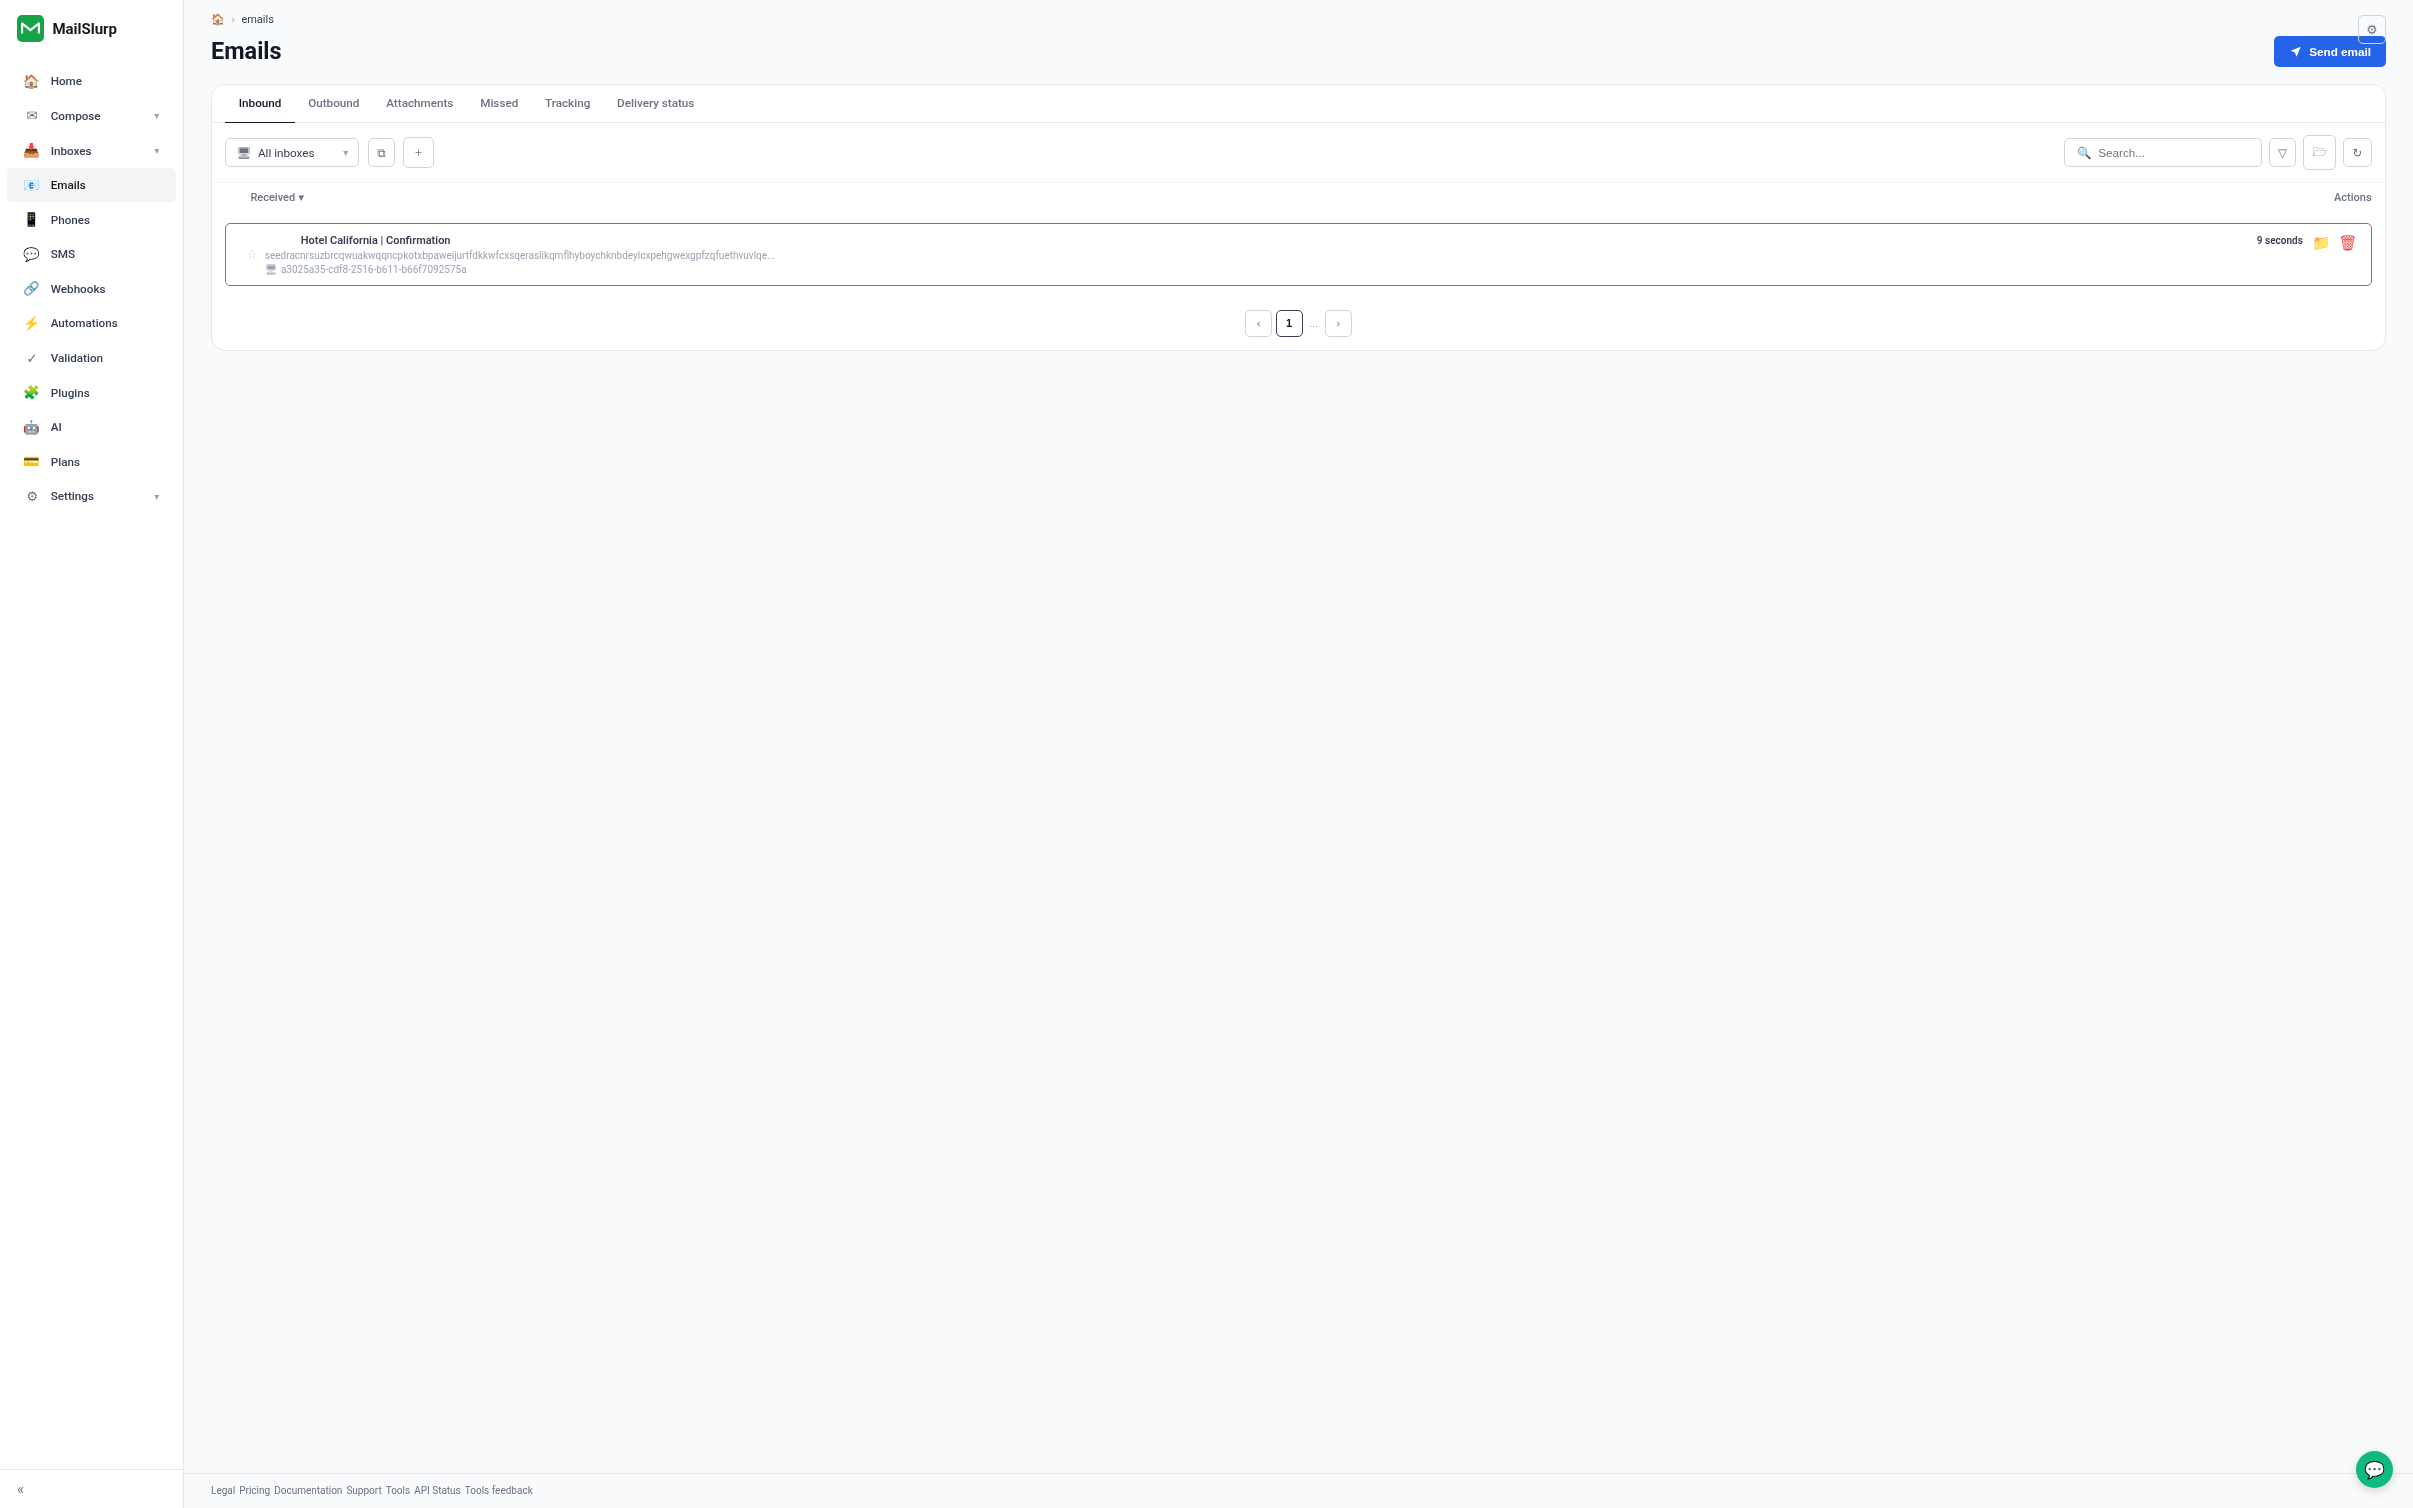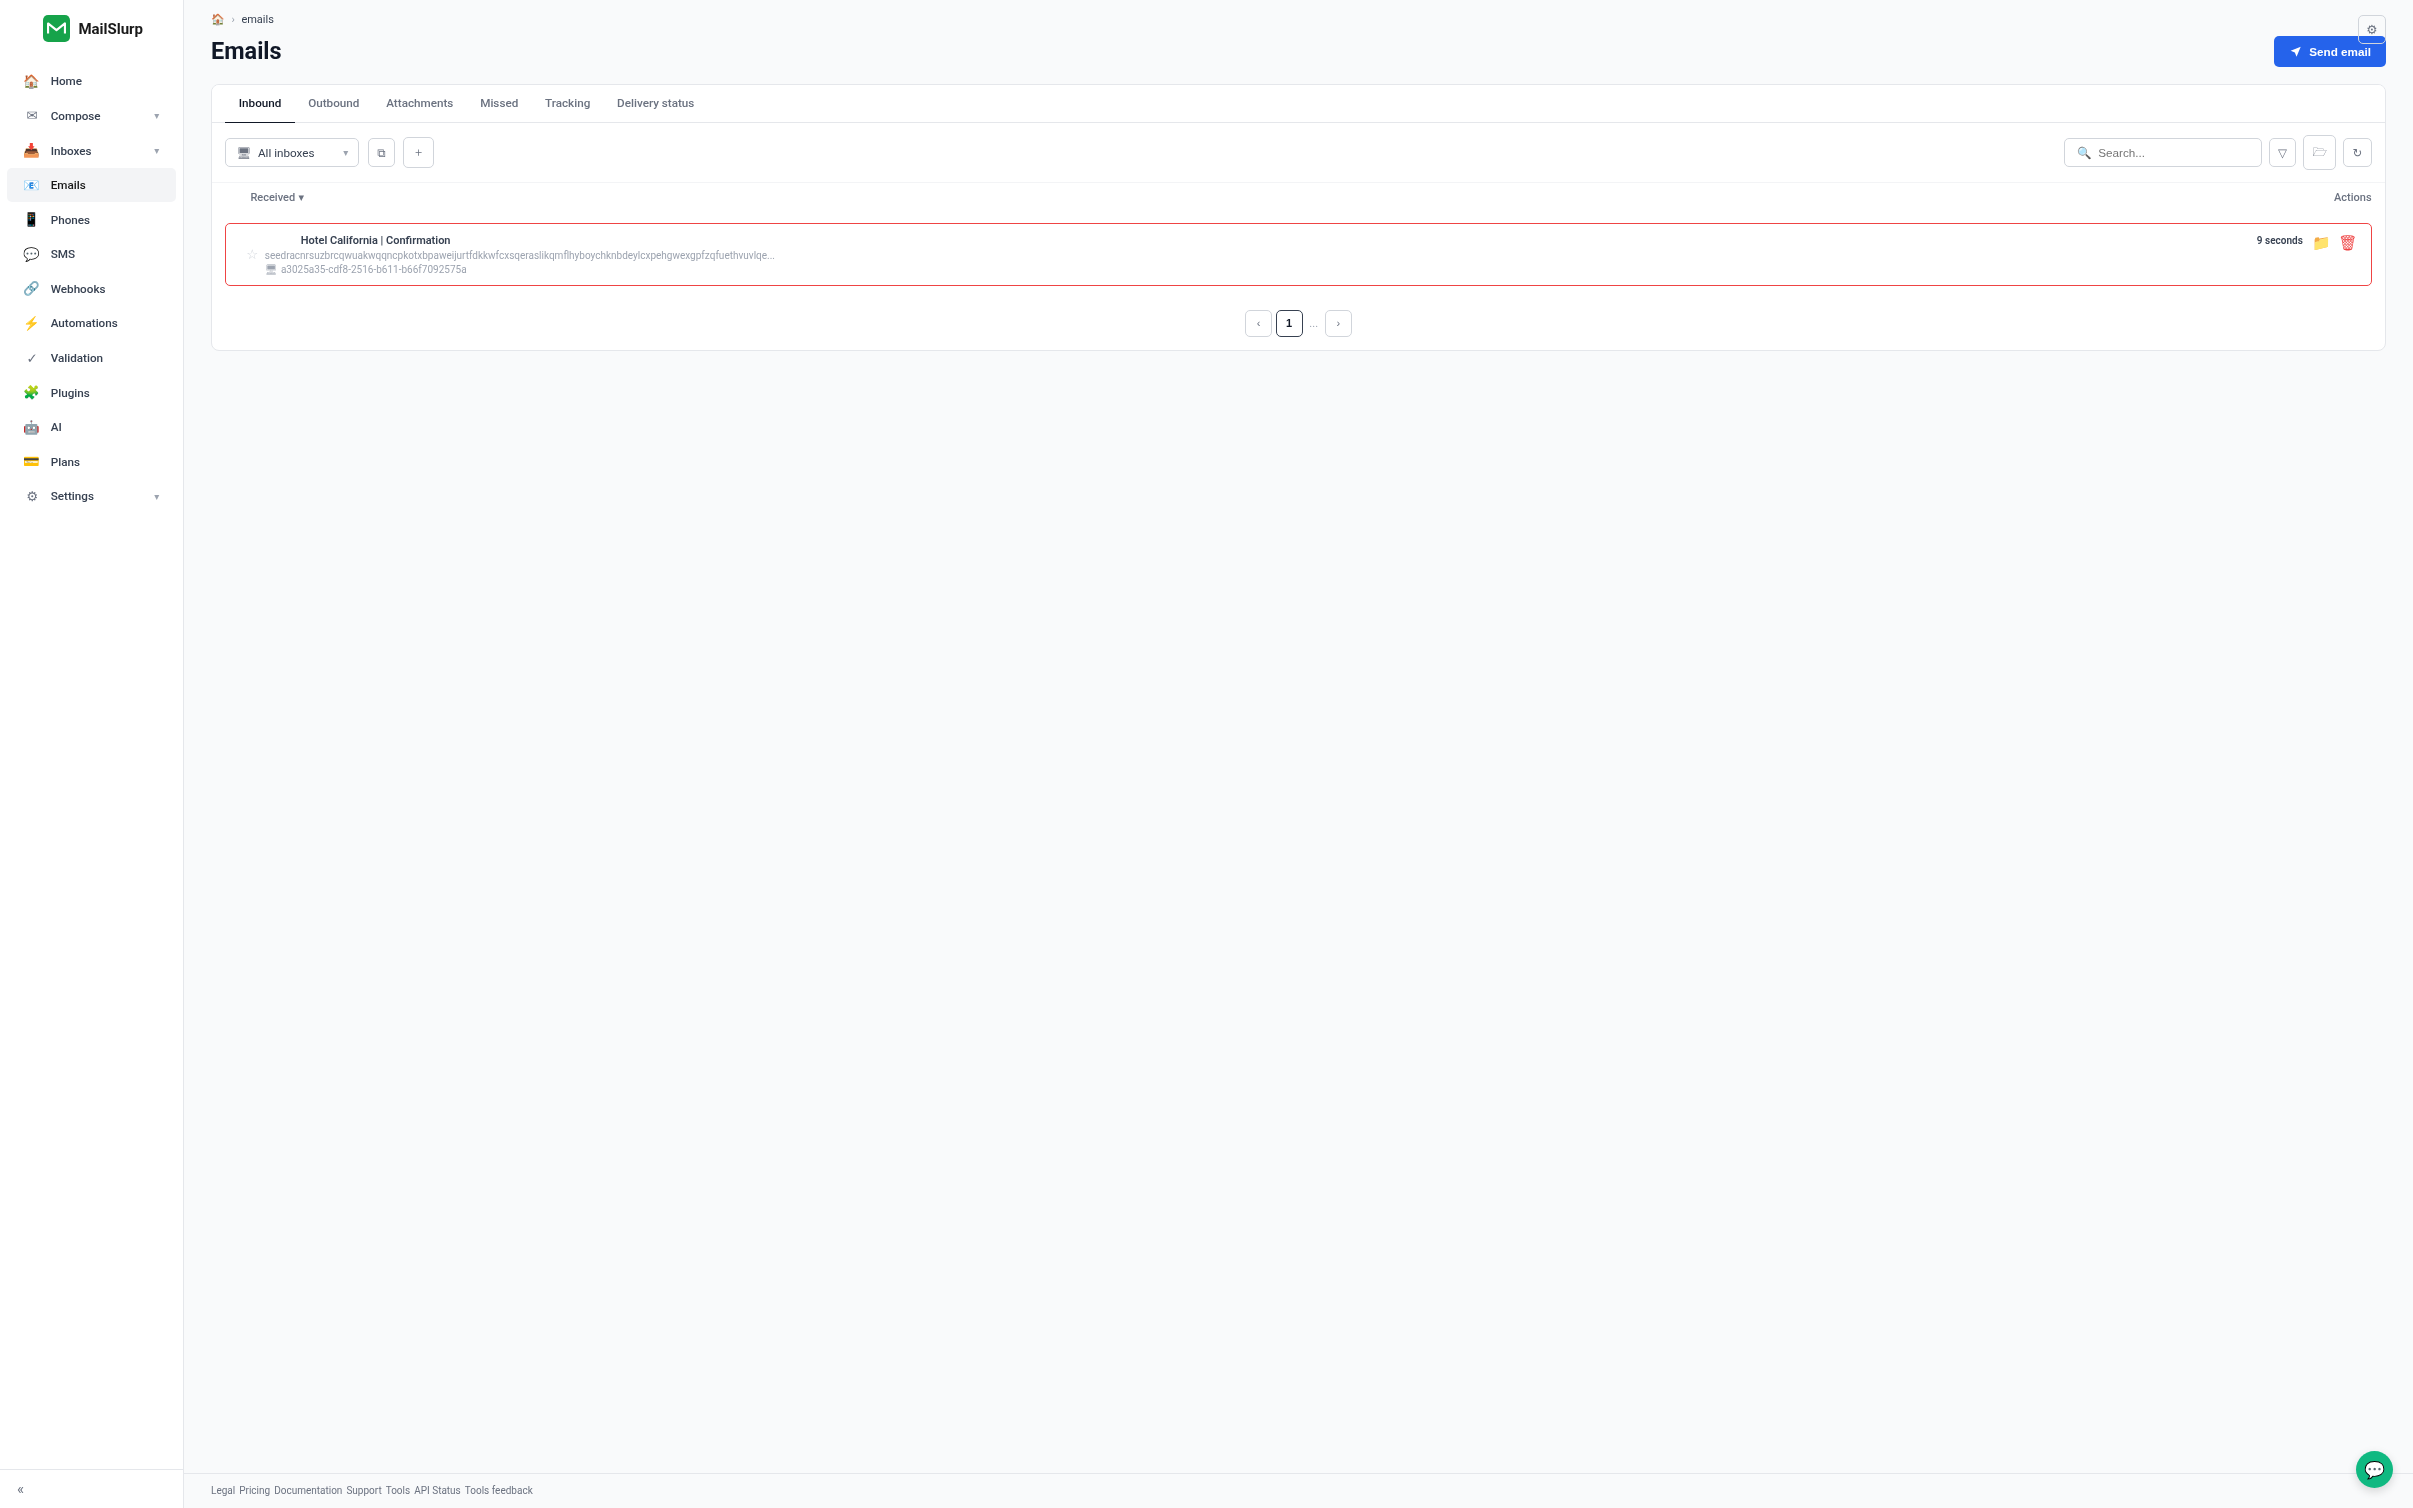--- a/index.html
+++ b/index.html
@@ -2,21 +2,21 @@
 <html style="font-size:13.4px"><head>
   <meta charset="utf-8">
   <style>
     * { box-sizing: border-box; margin: 0; padding: 0; }
     body { font-family: -apple-system, BlinkMacSystemFont, 'Segoe UI', Roboto, sans-serif; background: #fff; color: #1a1a1a; font-size: 11.7px; }
     
     .app-layout { display: flex; height: 100vh; overflow: hidden; }
     
     
     .sidebar { width: 184px; min-width: 184px; background: #fff; border-right: 0.8px solid #e5e7eb; display: flex; flex-direction: column; overflow-y: auto; }
-    .sidebar-logo { display: flex; align-items: center; gap: 8.4px; padding: 15px 17px; margin-left: 26px; }
+    .sidebar-logo { display: flex; align-items: center; gap: 8.4px; padding: 15px 17px; }
     .logo-icon { width: 27px; height: 27px; }
     .logo-text { font-size: 15px; font-weight: 700; color: #1a1a1a; }
     .sidebar-nav { flex: 1; padding: 6.7px 0; }
     .nav-item { display: flex; align-items: center; gap: 10px; padding: 8.4px 17px; cursor: pointer; color: #374151; font-size: 11.7px; font-weight: 500; border-radius: 5px; margin: 0.8px 6.7px; transition: background 0.15s; }
     .nav-item.active { background: #f3f4f6; color: #1a1a1a; }
     .nav-item .nav-icon { width: 17px; height: 17px; display: flex; align-items: center; justify-content: center; color: #6b7280; font-size: 13.4px; }
     .nav-item.active .nav-icon { color: #1a1a1a; }
     .nav-item .chevron { margin-left: auto; color: #9ca3af; font-size: 10px; }
     .sidebar-collapse { padding: 10px 17px; border-top: 0.8px solid #e5e7eb; margin-top: auto; }
     .collapse-btn { cursor: pointer; color: #6b7280; font-size: 15px; }
@@ -29,21 +29,21 @@
     .breadcrumb { display: flex; align-items: center; gap: 6.7px; color: #6b7280; font-size: 11px; margin-bottom: 10px; }
     .breadcrumb-home { cursor: pointer; color: #6b7280; }
     .breadcrumb-sep { color: #9ca3af; }
     .breadcrumb-current { color: #374151; }
     .page-title-row { display: flex; align-items: center; justify-content: space-between; margin-bottom: 0; }
     .page-title { font-size: 23.5px; font-weight: 700; color: #111827; }
     .send-email-btn { display: flex; gap: 6.7px; background: #2563eb; color: #fff; border: none; border-radius: 5px; padding: 8.4px 15px; font-size: 11.7px; font-weight: 600; cursor: pointer; }
     
     
     .content-area { flex: 1; overflow-y: auto; padding: 0 27px 20px; }
-    .tabs-container { background: #fff; border: 0.8px solid #e5e7eb; border-radius: 8px; margin-top: 17px; overflow: hidden; }
+    .tabs-container { background: #fff; border: 0.8px solid #e5e7eb; border-radius: 14px; margin-top: 17px; overflow: hidden; }
     .tabs-header { display: flex; align-items: center; border-bottom: 0.8px solid #e5e7eb; padding: 0 13.4px; background: #fff; }
     .tab { padding: 11.7px 13.4px; font-size: 11.7px; font-weight: 500; color: #6b7280; cursor: pointer; border-bottom: 1.7px solid transparent; margin-bottom: -0.8px; white-space: nowrap; }
     .tab.active { color: #111827; border-bottom-color: #111827; }
     
     
     .toolbar { display: flex; align-items: center; justify-content: space-between; padding: 11.7px 13.4px; border-bottom: 0.8px solid #f3f4f6; }
     .toolbar-left { display: flex; align-items: center; gap: 8.4px; }
     .inbox-selector { display: flex; align-items: center; gap: 6.7px; border: 0.8px solid #d1d5db; border-radius: 5px; padding: 6.7px 10px; background: #fff; cursor: pointer; min-width: 134px; }
     .inbox-selector-icon { color: #6b7280; font-size: 11.7px; }
     .inbox-selector-text { font-size: 11.7px; color: #374151; flex: 1; }

